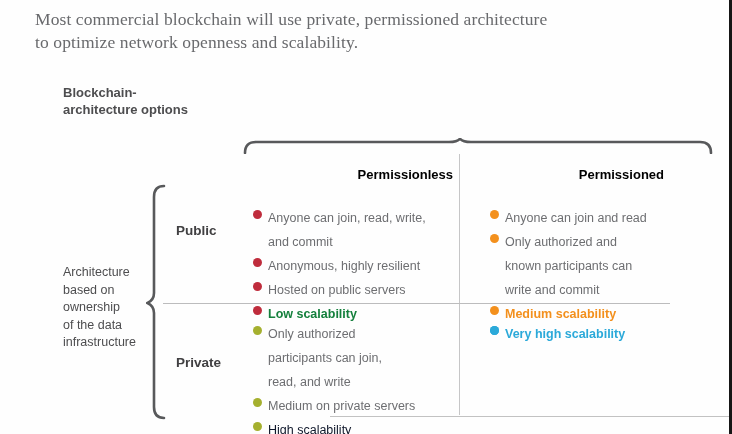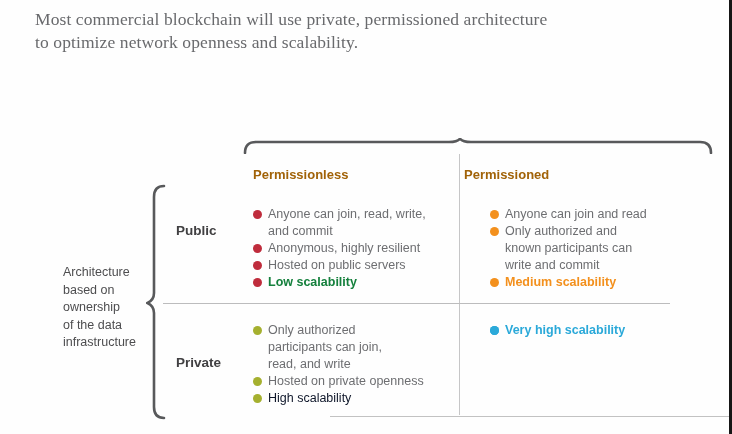--- a/index.html
+++ b/index.html
@@ -15,42 +15,42 @@
   .options-label{
     position:absolute;left:63px;top:84px;width:170px;
     font-size:13px;line-height:17px;font-weight:bold;color:#4d4d4f;
   }
   .top-axis-label{
     position:absolute;left:280px;top:84px;width:360px;text-align:center;
     font-size:12.5px;line-height:16.5px;color:#4d4d4f;
   }
   .brace{position:absolute;}
   .col-header{
-    position:absolute;top:167px;width:200px;text-align:left;
-    font-size:13px;font-weight:bold;color:#a16207;
+    position:absolute;top:167px;width:200px;text-align:right;
+    font-size:13px;font-weight:bold;color:#000000;
   }
   .col-header.c0{left:253px;}
   .col-header.c1{left:464px;}
   .row-label{
     position:absolute;left:176px;width:70px;
     font-size:13.5px;font-weight:bold;color:#414042;
   }
   .row-label.r0{top:223px;}
   .row-label.r1{top:355px;}
   .left-axis-label{
     position:absolute;left:63px;top:264px;width:110px;
     font-size:12.5px;line-height:17.5px;color:#4d4d4f;
   }
   .v-divider{
     position:absolute;left:459px;top:154px;width:1px;height:261px;background:#c6c6c7;
   }
   .h-divider{
     position:absolute;left:163px;top:303px;width:507px;height:1px;background:#bcbcbd;
   }
-  .cell{position:absolute;font-size:12.5px;line-height:17px;}
+  .cell{position:absolute;font-size:12.5px;line-height:24px;}
   .cell.c0{left:253px;width:200px;}
   .cell.c1{left:490px;width:190px;}
   .cell.r0{top:206px;}
   .cell.r1{top:322px;}
   .bullet-item{position:relative;padding-left:15px;}
   .dot{
     position:absolute;left:0;top:4px;width:9px;height:9px;border-radius:50%;
     display:inline-block;
   }
   .btxt{white-space:pre-line;}
@@ -62,20 +62,22 @@
   }
 </style>
 </head>
 <body>
 
 <div class="canvas">
 
   <div class="title pre">Most commercial blockchain will use private, permissioned architecture
 to optimize network openness and scalability.</div>
 
+  <div class="options-label pre">Blockchain-
+architecture options</div>
 
 
   <svg class="brace" style="left:243px;top:138px;" width="470" height="16" viewBox="0 0 470 16">
     <path d="M2,15 Q2,4 13,4 L206,4 Q214,4 217,0.8 Q220,4 228,4 L457,4 Q468,4 468,15" fill="none" stroke="#58595b" stroke-width="2.6" stroke-linecap="round"></path>
   </svg>
 
   <svg class="brace" style="left:146px;top:184px;" width="20" height="236" viewBox="0 0 20 236">
     <path d="M18,2 Q8,2 8,13 L8,109 Q8,116 1.5,119 Q8,122 8,129 L8,223 Q8,234 18,234" fill="none" stroke="#58595b" stroke-width="2.6" stroke-linecap="round"></path>
   </svg>
 
@@ -105,21 +107,21 @@
       <div class="bullet-item"><span class="dot" style="background: rgb(243, 144, 29);"></span><span class="btxt">Anyone can join and read</span></div>
       <div class="bullet-item"><span class="dot" style="background: rgb(243, 144, 29);"></span><span class="btxt">Only authorized and
 known participants can
 write and commit</span></div>
       <div class="bullet-item"><span class="dot" style="background: rgb(243, 144, 29);"></span><span class="btxt" style="color: rgb(243, 144, 29); font-weight: bold;">Medium scalability</span></div>
     </div>
   <div class="cell c0 r1">
       <div class="bullet-item"><span class="dot" style="background: rgb(165, 176, 47);"></span><span class="btxt">Only authorized
 participants can join,
 read, and write</span></div>
-      <div class="bullet-item"><span class="dot" style="background: rgb(165, 176, 47);"></span><span class="btxt">Hosted on private openness</span></div>
+      <div class="bullet-item"><span class="dot" style="background: rgb(165, 176, 47);"></span><span class="btxt">Medium on private servers</span></div>
       <div class="bullet-item"><span class="dot" style="background: rgb(165, 176, 47);"></span><span class="btxt" style="color: #0f172a; font-weight: normal; margin-top: 20px;">High scalability</span></div>
     </div>
   <div class="cell c1 r1">
       <div class="bullet-item"><span class="dot" style="background: rgb(43, 169, 217);"></span></div>
       <div class="bullet-item"><span class="dot" style="background: rgb(43, 169, 217);"></span><span class="btxt" style="color: rgb(43, 169, 217); font-weight: bold;">Very high scalability</span></div>
     </div>
 
   <div class="bottom-hairline"></div>
   <div class="right-border"></div>
 

